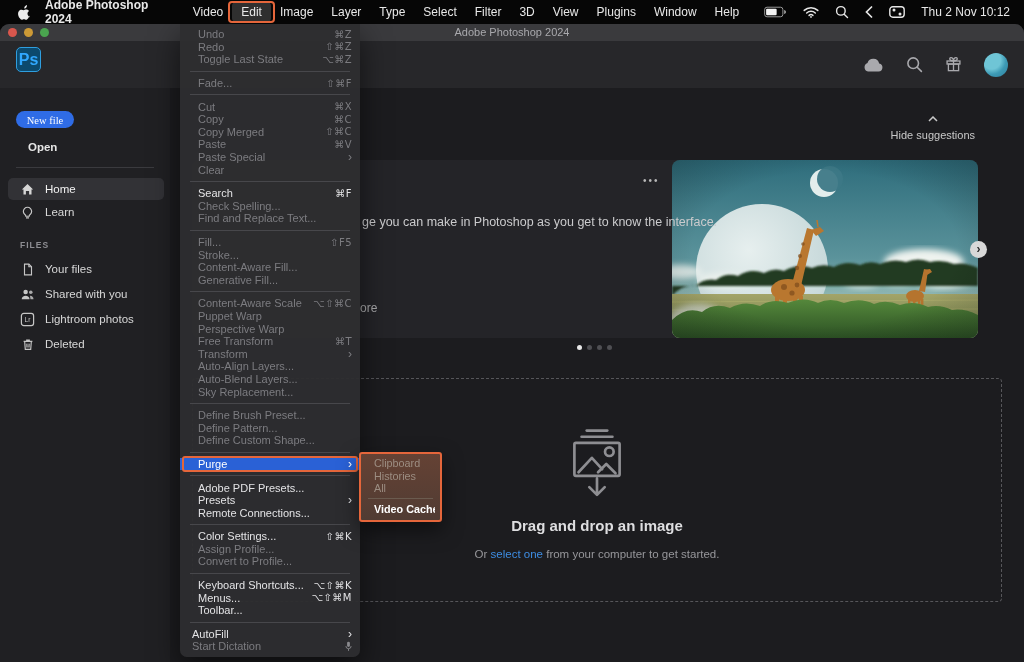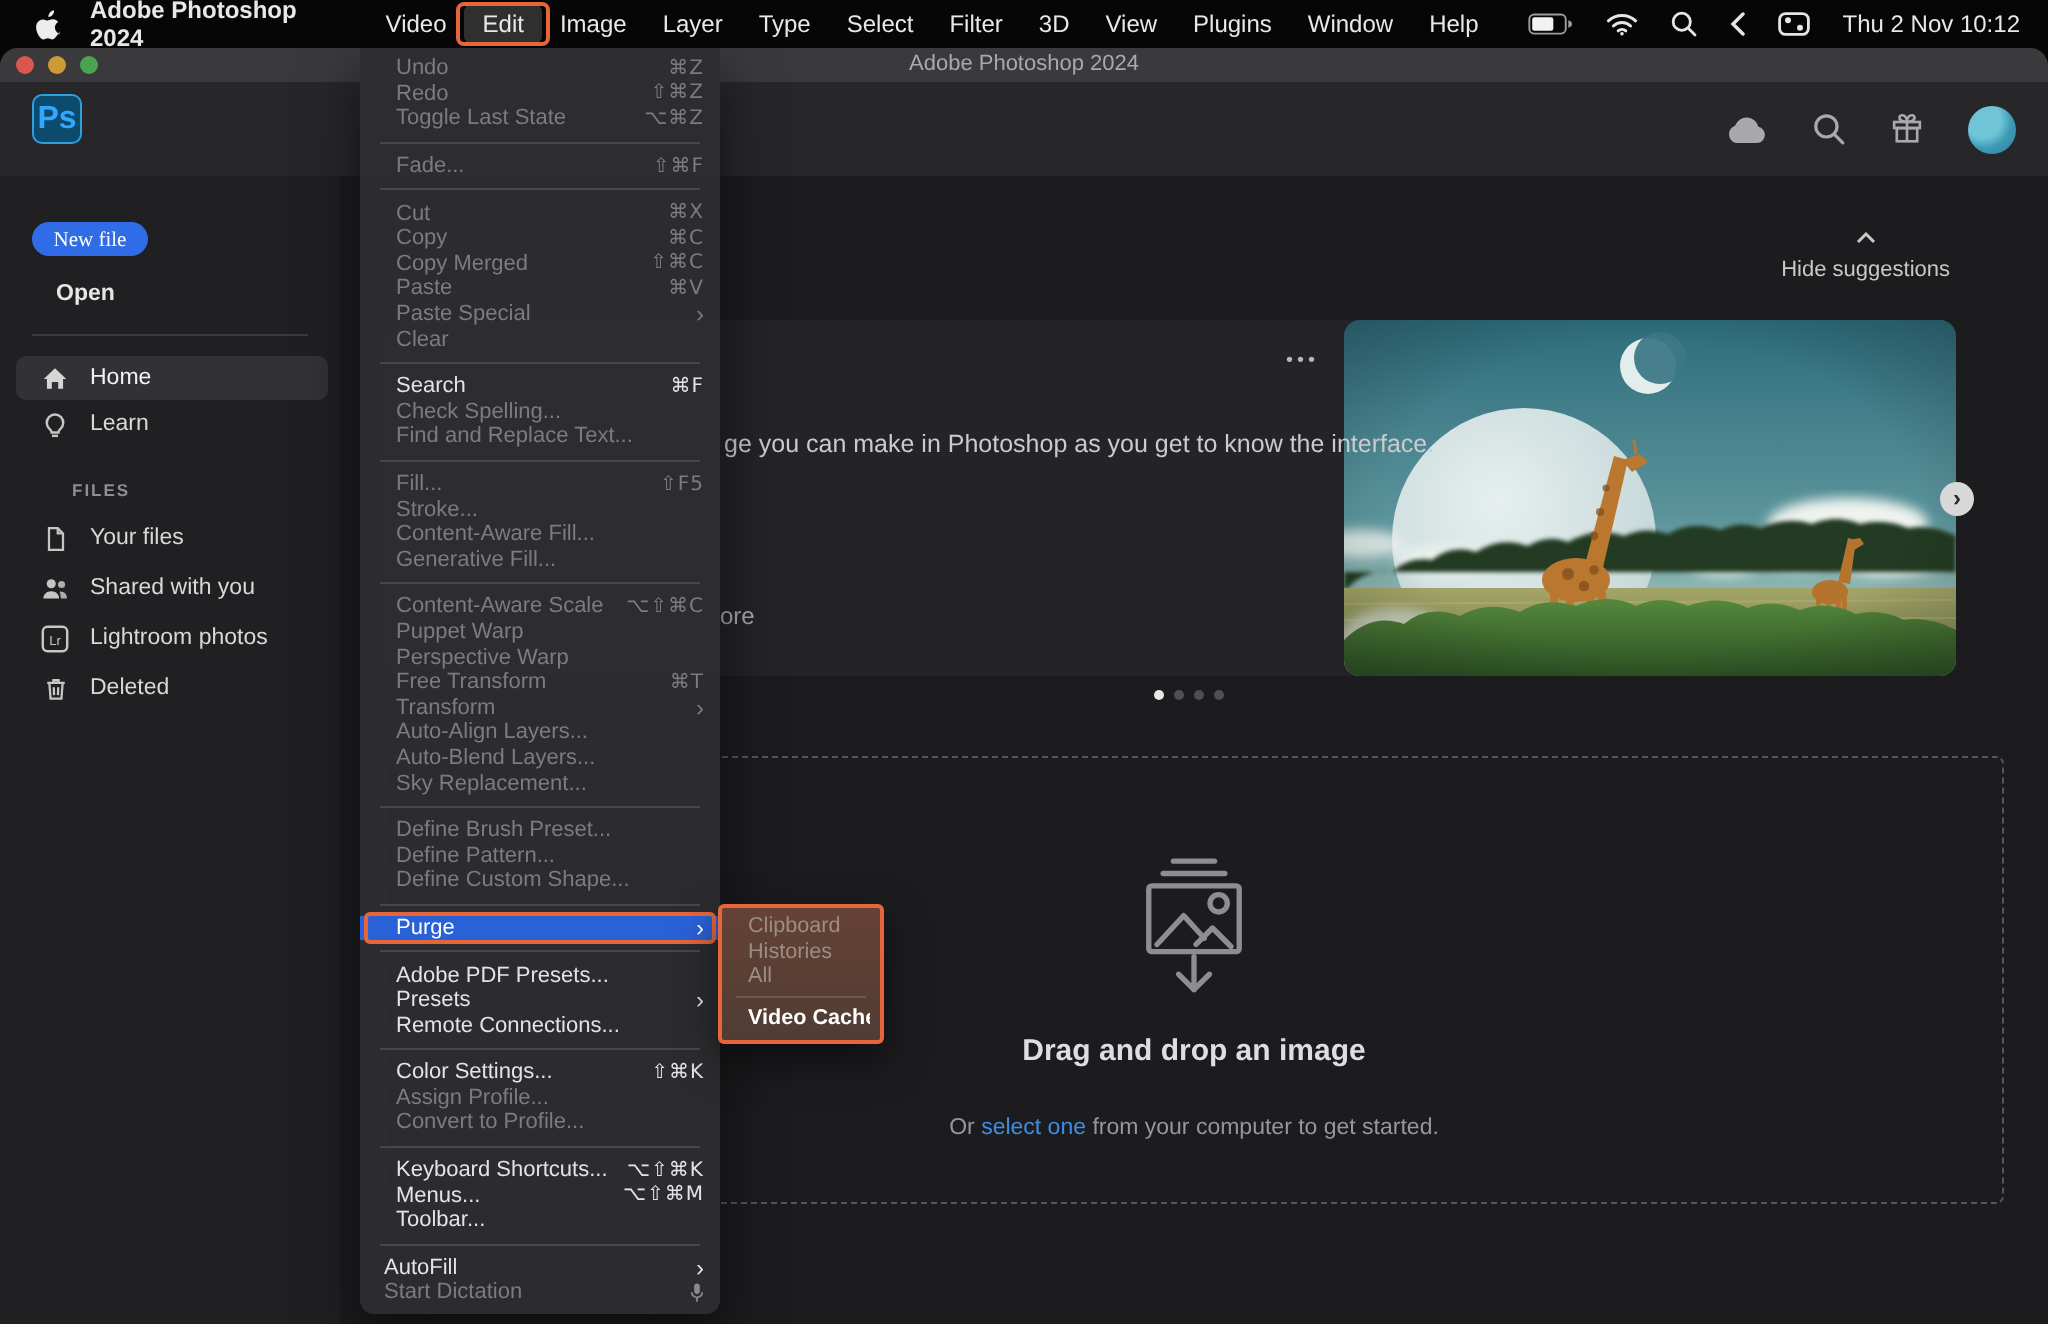--- a/index.html
+++ b/index.html
@@ -36,42 +36,42 @@
   
   .sidebar{position:absolute;top:64px;left:0;width:170px;bottom:0;background:#202023;}
   .btn-new{display:block;margin:23px 0 0 16px;width:58px;height:17px;border-radius:9px;border:none;
     background:#2f6ce6;color:#fff;font-size:10.5px;font-family:Liberation Serif, serif;line-height:17px;text-align:center;}
   .open-lbl{margin:13px 0 0 28px;font-size:11.5px;color:#e6e6e6;font-weight:bold;}
   .side-sep{margin:14px 0 10px 16px;width:138px;height:1px;background:#3a3a3e;}
   .srow{display:flex;align-items:center;height:22px;margin:1px 6px 1px 8px;border-radius:5px;
     padding-left:12px;font-size:11.5px;color:#d8d8d8;gap:10px;}
   .srow.active{background:#323236;color:#f2f2f2;}
   .sic{width:15px;height:15px;display:flex;align-items:center;justify-content:center;}
-  .files-h{margin:17px 0 7px 36px;font-size:8.5px;letter-spacing:1px;color:#8d8d92;font-weight:bold;}
+  .files-h{margin:17px 0 7px 20px;font-size:8.5px;letter-spacing:1px;color:#8d8d92;font-weight:bold;}
   .frow{height:24px;align-items:center;}
   
   .main{position:absolute;top:64px;left:170px;right:0;bottom:0;background:#1c1c1f;}
   .hide-sugg{position:absolute;top:92px;right:49px;display:flex;align-items:center;gap:7px;
     font-size:11px;color:#c9c9c9;flex-direction:column;}
   .card{position:absolute;left:192px;top:136px;width:786px;height:178px;background:#242428;border-radius:8px;}
   .card-text{position:absolute;left:362px;top:191px;font-size:12.5px;color:#cbcbcd;white-space:nowrap;}
   .card-more{position:absolute;left:643px;top:151px;font-size:10px;letter-spacing:2px;color:#b8b8b8;}
   .card-link{position:absolute;left:360px;top:277px;font-size:12px;color:#a9a9ab;}
   .hero{position:absolute;left:480px;top:0;width:306px;height:178px;border-radius:8px;overflow:hidden;}
   .nextbtn{position:absolute;left:970px;top:217px;width:17px;height:17px;border-radius:50%;background:#d8d8d8;
     color:#2a2a2a;font-size:12px;font-weight:bold;line-height:16px;text-align:center;}
   .dots{position:absolute;left:577px;top:321px;display:flex;gap:5px;}
   .dot{width:5px;height:5px;border-radius:50%;background:#4f4f53;}
   .dot.on{background:#e8e8e8;}
   
   .dropzone{position:absolute;left:192px;top:354px;width:810px;height:224px;box-sizing:border-box;
     border:1.5px dashed #56565a;border-radius:4px;display:flex;flex-direction:column;align-items:center;
     padding-top:48px;}
   .dz-title{margin-top:16px;font-size:15px;font-weight:bold;color:#dedee0;}
-  .dz-sub{margin-top:24px;font-size:11.5px;color:#97979b;text-align:center;}
+  .dz-sub{margin-top:14px;font-size:11.5px;color:#97979b;text-align:center;}
   .dz-sub .lnk{color:#3e8de3;}
   
   .menu{position:absolute;left:180px;top:0;width:180px;box-sizing:border-box;background:rgba(45,45,48,0.97);
     border-radius:0 0 7px 7px;padding:4px 0;box-shadow:0 12px 30px rgba(0,0,0,0.55);z-index:50;}
   .mi{position:relative;height:12.6px;display:flex;align-items:center;padding:0 8px 0 18px;
     font-size:11px;color:#e3e3e5;}
   .mi.sm{padding-left:12px;}
   .mi.dis{color:#7c7c80;}
   .mi .lbl{flex:1;white-space:nowrap;overflow:hidden;}
   .mi .sc{font-family:"DejaVu Sans",sans-serif;font-size:10px;letter-spacing:0.5px;}

